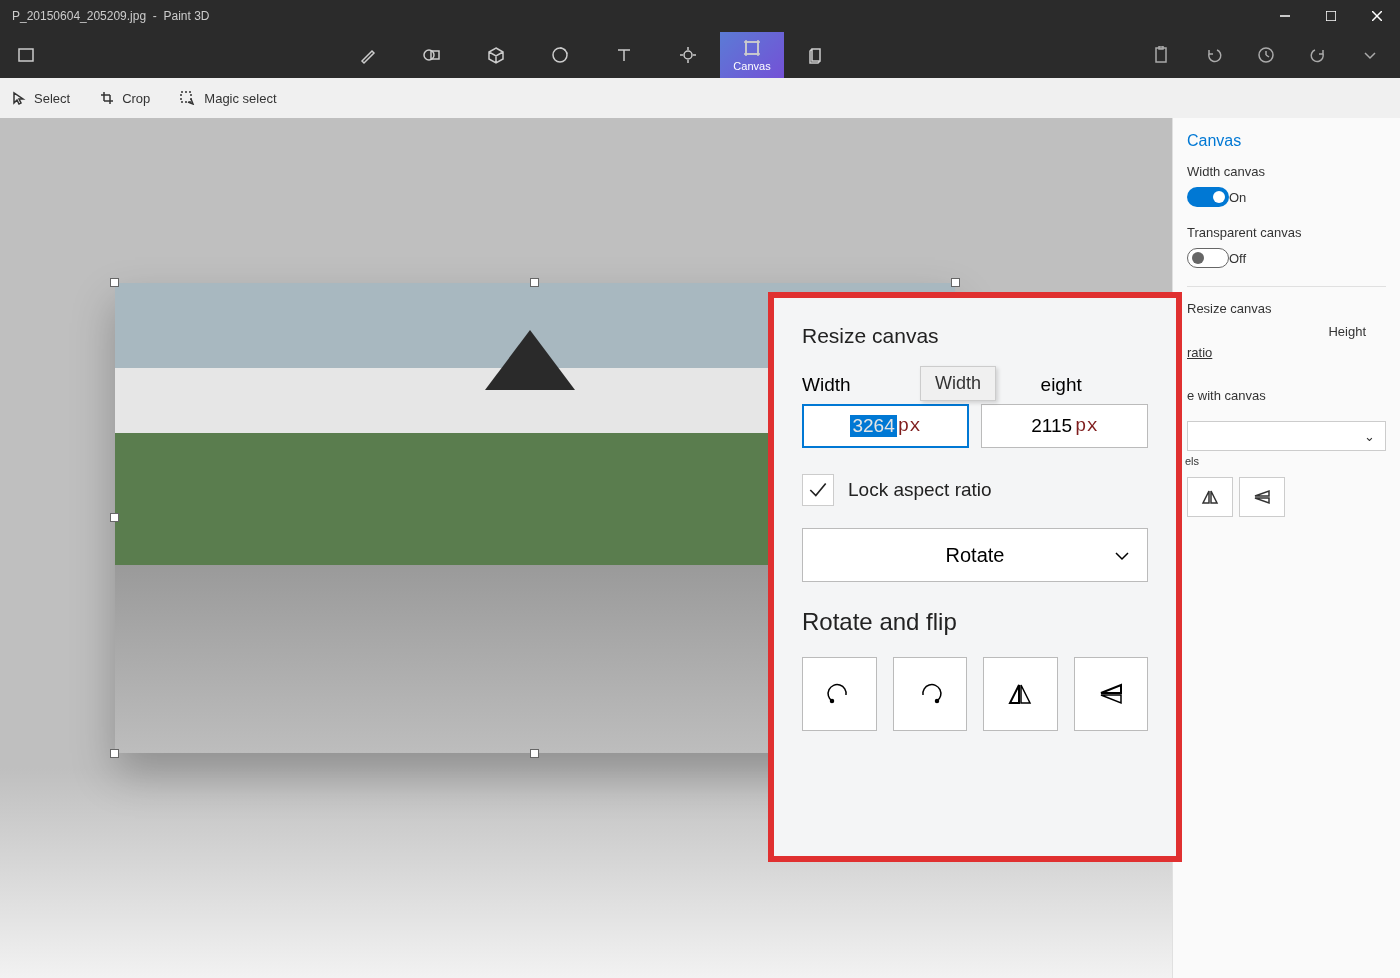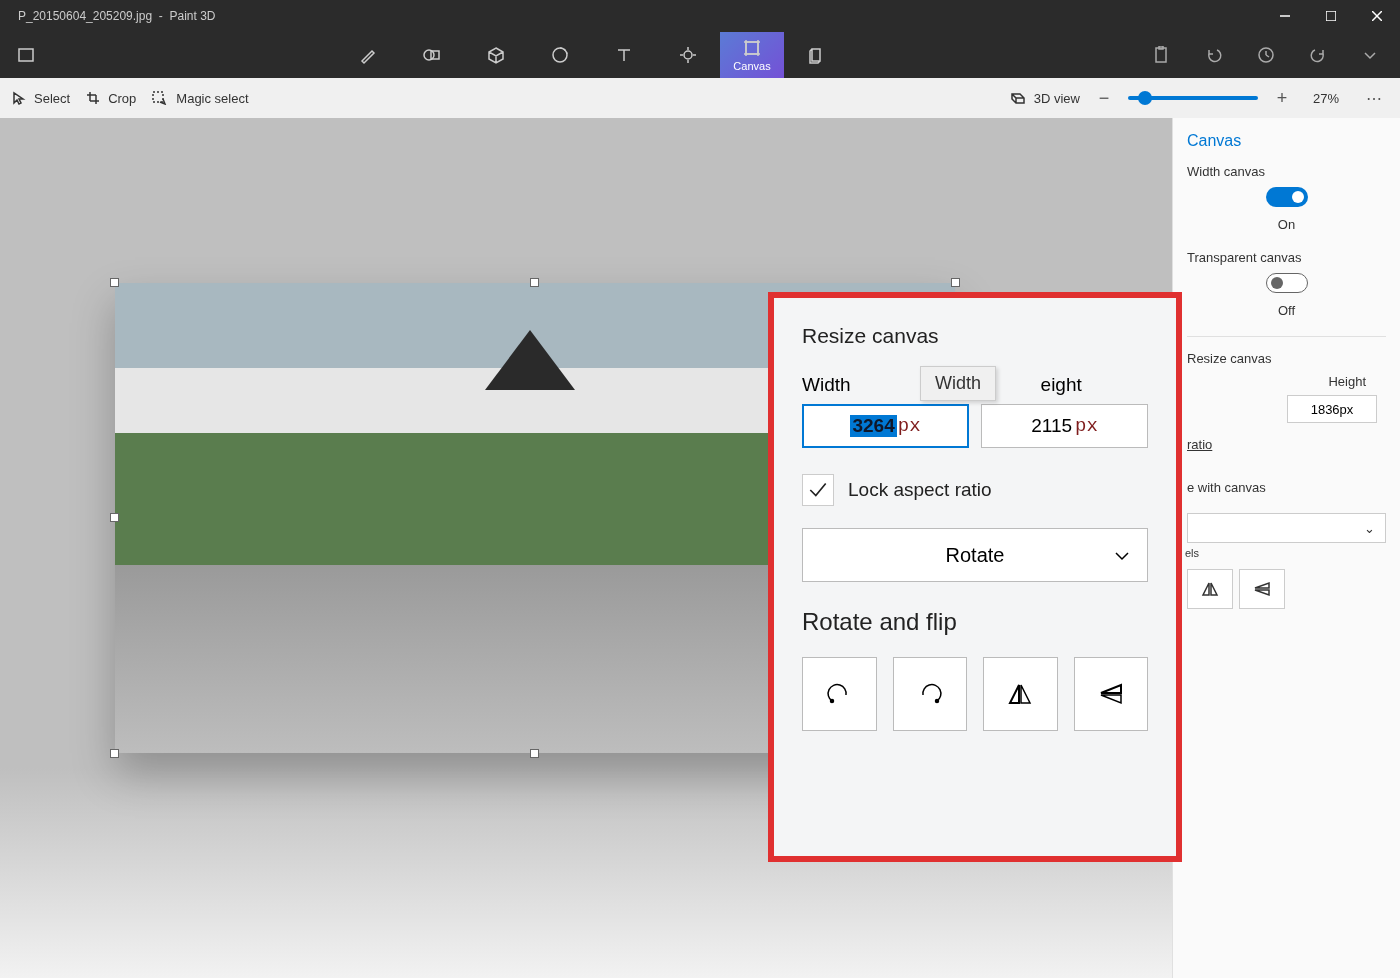--- a/index.html
+++ b/index.html
@@ -1,39 +1,39 @@
 <!DOCTYPE html>
 <html><head>
 <meta charset="utf-8">
 <style>
 * { box-sizing: border-box; margin: 0; padding: 0; font-family: 'Segoe UI', sans-serif; }
 body { background: #2b2b2b; overflow: hidden; width: 1400px; height: 978px; position: relative; }
 
 
-.titlebar { height: 32px; background: #2b2b2b; display: flex; align-items: center; color: #ccc; font-size: 12px; padding-left: 18px; }
+.titlebar { height: 32px; background: #2b2b2b; display: flex; align-items: center; color: #ccc; font-size: 12px; padding-left: 12px; }
 .titlebar-title { flex: 1; }
 .win-controls { display: flex; }
 .win-btn { width: 46px; height: 32px; display: flex; align-items: center; justify-content: center; color: #fff; }
 .win-btn svg { width: 10px; height: 10px; }
 
 
 .ribbon { height: 46px; background: #2b2b2b; display: flex; align-items: center; padding: 0 8px; }
 .ribbon-center { flex: 1; display: flex; justify-content: center; gap: 0; }
 .ribbon-right { display: flex; gap: 8px; }
 .tool-tab { width: 64px; height: 46px; display: flex; flex-direction: column; align-items: center; justify-content: center; color: #ccc; cursor: pointer; }
 .tool-tab.active { background: linear-gradient(135deg, #5b7bd6, #7451d6); }
 .tool-tab .icon { height: 20px; display: flex; align-items: center; justify-content: center; }
 .tool-tab .lbl { font-size: 11px; margin-top: 2px; display: none; }
 .tool-tab.active .lbl { display: block; color: #fff; }
 .rb-btn { width: 44px; height: 46px; display: flex; align-items: center; justify-content: center; color: #aaa; }
 .rb-menu { width: 36px; display:flex; align-items:center; justify-content:center; color:#ccc;}
 
 
 .sec-toolbar { height: 40px; background: #f0f0f0; display: flex; align-items: center; padding: 0 12px; gap: 18px; color: #333; font-size: 13px; }
-.sec-left { display: flex; align-items: center; gap: 16px; }
+.sec-left { display: flex; align-items: center; gap: 30px; }
 .sec-item { display: flex; align-items: center; gap: 8px; cursor: pointer; }
 .sec-right { margin-left: auto; display: flex; align-items: center; gap: 14px; }
 .zoom-slider { width: 130px; height: 4px; background: #0078d4; position: relative; border-radius: 2px; }
 .zoom-slider::after { content:''; position:absolute; left:10px; top:-5px; width:14px; height:14px; background:#0078d4; border-radius:50%; }
 .zoom-pct { font-size: 13px; color: #333; width: 40px; text-align: center;}
 .zoom-btn { width: 20px; text-align: center; font-size: 18px; color: #555; cursor: pointer; }
 .dots { font-size: 16px; color: #555; cursor: pointer; padding: 0 6px;}
 
 
 .main { position: absolute; top: 118px; left: 0; right: 0; bottom: 0; display: flex; }
@@ -45,21 +45,21 @@
 .img-rect .roof { position:absolute; top:10%; left:44%; width:0; height:0; border-left:45px solid transparent; border-right:45px solid transparent; border-bottom:60px solid #2a2a2a;}
 .handle { position: absolute; width: 9px; height: 9px; background: #fff; border: 1px solid #666; }
 .h-tl { top:-5px; left:-5px;} .h-tm { top:-5px; left:50%; margin-left:-5px;} .h-tr{top:-5px; right:-5px;}
 .h-ml { top:50%; left:-5px; margin-top:-5px;} .h-mr{top:50%; right:-5px; margin-top:-5px;}
 .h-bl { bottom:-5px; left:-5px;} .h-bm{bottom:-5px; left:50%; margin-left:-5px;} .h-br{bottom:-5px; right:-5px;}
 
 
 .panel { width: 228px; background: #fafafa; border-left: 1px solid #e0e0e0; padding: 14px 14px; font-size: 13px; color: #333; overflow:hidden;}
 .panel h3 { color: #0078d4; font-weight: normal; font-size: 16px; margin-bottom: 14px; }
 .panel-label { font-size: 13px; color: #333; margin-bottom: 8px; }
-.toggle-row { display: flex; align-items: center; gap: 10px; margin-bottom: 18px; flex-direction: column; }
+.toggle-row { display: flex; align-items: center; gap: 0; margin-bottom: 18px; }
 .toggle { width: 42px; height: 20px; border-radius: 10px; position: relative; }
 .toggle.on { background: #0078d4; }
 .toggle.off { background: #fff; border: 1px solid #666; }
 .toggle .knob { position: absolute; width: 12px; height: 12px; border-radius: 50%; top: 4px; }
 .toggle.on .knob { background: #fff; right: 4px; }
 .toggle.off .knob { background: #666; left: 4px; top:3px;}
 .panel hr { border: none; border-top: 1px solid #e0e0e0; margin: 6px 0 14px; }
 .dim-row { display: flex; gap: 20px; margin-bottom: 6px; font-size: 13px;}
 .dim-inputs { display: flex; gap: 10px; margin-bottom: 14px;}
 .dim-input { width: 90px; height: 28px; border: 1px solid #ccc; text-align: center; font-size: 13px; background:#fff;}
@@ -68,21 +68,21 @@
 .rf-btn { width: 46px; height: 40px; border: 1px solid #ccc; display: flex; align-items: center; justify-content: center; background:#fff;}
 
 
 .popup { position: absolute; left: 768px; top: 292px; width: 414px; height: 570px; border: 6px solid #e03030; background: #f4f5f6; padding: 26px 28px; z-index: 100; }
 .popup h2 { font-size: 21px; font-weight: normal; color: #222; margin-bottom: 26px;}
 .popup .wh-labels { display: flex; gap: 150px; font-size: 19px; margin-bottom: 8px; position: relative;}
 .tooltip { position: absolute; left: 118px; top: -8px; background: #f0f0f0; border: 1px solid #ccc; padding: 6px 14px; font-size: 18px; color: #333; box-shadow: 2px 2px 4px rgba(0,0,0,.15);}
 .popup .wh-inputs { display: flex; gap: 12px; margin-bottom: 26px;}
 .big-input { width: 176px; height: 44px; border: 2px solid #0078d4; display: flex; align-items: center; justify-content: center; font-size: 19px; background: #fff;}
 .big-input.plain { border: 1px solid #bbb;}
-.big-input .selnum { background: #0078d4; color: #0f172a; padding: 0 2px; font-weight: bold;}
+.big-input .selnum { background: #0078d4; color: #e5e5e5; padding: 0 2px;}
 .big-input .unit { color: #7f1d1d; margin-left: 1px; font-family: Liberation Mono, monospace;}
 .chk-row { display: flex; align-items: center; gap: 14px; margin-bottom: 22px; font-size: 19px; color: #222;}
 .chk { width: 32px; height: 32px; border: 1px solid #ccc; background: #fff; display: flex; align-items: center; justify-content: center;}
 .chk svg { width: 22px; height: 22px;}
 .popup .sel-big { width: 100%; height: 54px; border: 1px solid #bbb; background: #fff; display: flex; align-items: center; justify-content: center; font-size: 20px; position:relative; margin-bottom: 26px;}
 .popup .sel-big .chev { position: absolute; right: 16px;}
 .popup h4 { font-size: 24px; font-weight: normal; color: #222; margin-bottom: 21px;}
 .popup .rf-big { display: flex; gap: 16px;}
 .popup .rf-big .b { width: 78px; height: 74px; border: 1px solid #bbb; background: #fff; display: flex; align-items: center; justify-content: center;}
 
@@ -243,33 +243,20 @@
       <span>Crop</span>
     </div>
     <div class="sec-item">
       <svg width="16" height="14" viewBox="0 0 16 14" stroke="#333">
           <rect x="1" y="1" width="10" height="10" stroke-dasharray="2 2"></rect>
           <path d="M11 8 L13 13 L8 11"></path>
         </svg>
       <span>Magic select</span>
     </div>
   </div>
-  <div class="sec-right">
-    <div class="sec-item">
-      <svg width="16" height="14" viewBox="0 0 16 14" stroke="#333">
-          <path d="M2 3 L10 3 L14 7 L14 12 L6 12 L2 8 Z M2 3 L6 7 L14 7 M6 7 L6 12"></path>
-        </svg>
-      <span>3D view</span>
-    </div>
-    <div class="zoom-btn">−</div>
-    <div class="zoom-slider"></div>
-    <div class="zoom-btn">+</div>
-    <div class="zoom-pct">27%</div>
-    <div class="dots">⋯</div>
-  </div>
 </div>
 
 <div class="main">
   <div class="canvas-area">
     <div class="image-holder">
       <div class="img-rect">
         <div class="white-bldg"></div>
         <div class="roof"></div>
       </div>
       <div class="handle h-tl"></div>
@@ -298,24 +285,20 @@
           <div class="knob"></div>
         </div>
       <span>Off</span>
     </div>
     <hr>
     <div class="panel-label">Resize canvas</div>
     <div class="dim-row">
       <span style="visibility:hidden">W</span>
       <span style="margin-left:auto; margin-right:20px;">Height</span>
     </div>
-    <div class="dim-inputs">
-      <input class="dim-input" style="visibility: hidden;" value="3264px">
-      <input class="dim-input" value="1836px" style="">
-    </div>
     <div style="font-size:13px; margin-bottom:28px;text-decoration:underline;">ratio</div>
     <div style="font-size:13px; margin-bottom:18px;">e with canvas</div>
     <div class="sel">
       <span style="visibility:hidden">Pixels</span>
       <span>⌄</span>
     </div>
     <div style="font-size:11px; margin:4px 0 0 -2px;">els</div>
     <div class="rf-row">
       <div class="rf-btn">
           <svg width="18" height="16" viewBox="0 0 18 16" stroke="#333" fill="#333">

